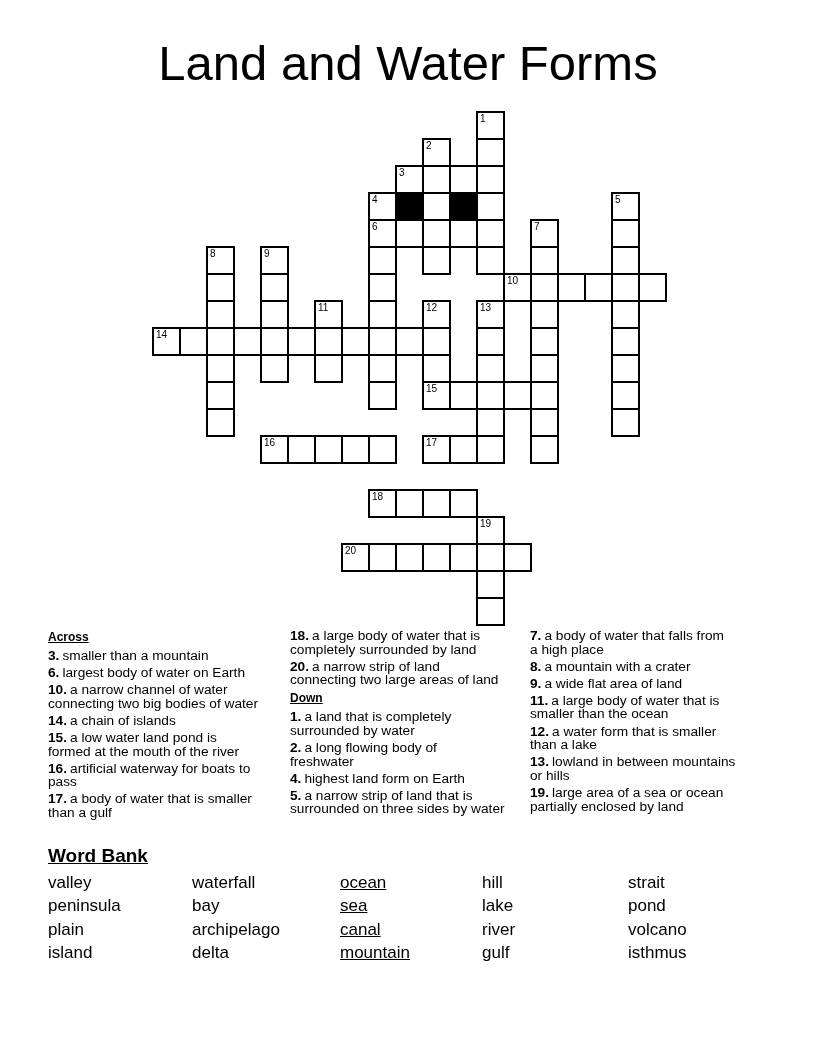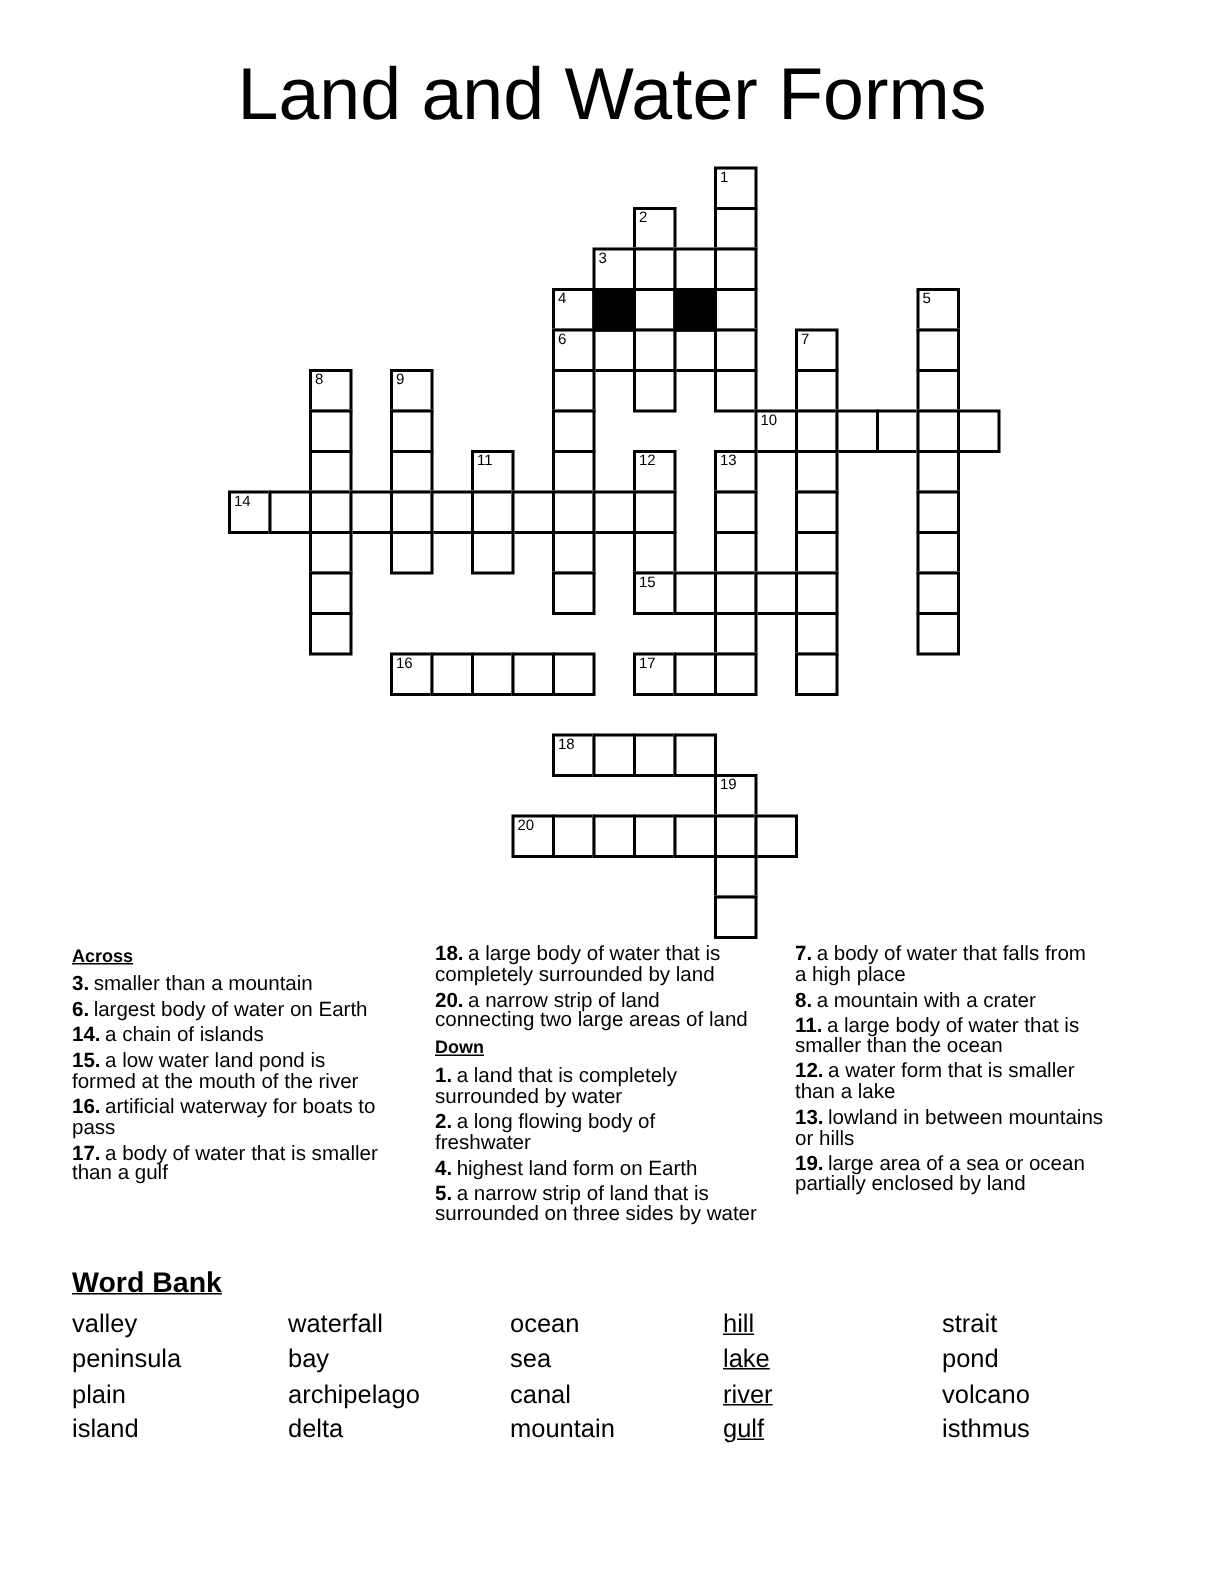--- a/index.html
+++ b/index.html
@@ -201,20 +201,22 @@
     <div class="cell" style="left: 324px; top: 459px;"></div>
     <div class="cell" style="left: 324px; top: 486px;"></div>
     <div class="cell black" style="left: 243px; top: 81px;"></div>
     <div class="cell black" style="left: 297px; top: 81px;"></div>
   </div>
 
 <div class="clue-col" id="clue-col-1">
     <div class="clue-heading">Across</div>
     <div class="clue"><span class="clue-num">3.</span><span class="clue-text">smaller than a mountain</span></div>
     <div class="clue"><span class="clue-num">6.</span><span class="clue-text">largest body of water on Earth</span></div>
+    <div class="clue"><span class="clue-num">10.</span><span class="clue-text">a narrow channel of water
+connecting two big bodies of water</span></div>
     <div class="clue"><span class="clue-num">14.</span><span class="clue-text">a chain of islands</span></div>
     <div class="clue"><span class="clue-num">15.</span><span class="clue-text">a low water land pond is
 formed at the mouth of the river</span></div>
     <div class="clue"><span class="clue-num">16.</span><span class="clue-text">artificial waterway for boats to
 pass</span></div>
     <div class="clue"><span class="clue-num">17.</span><span class="clue-text">a body of water that is smaller
 than a gulf</span></div>
   </div>
 <div class="clue-col" id="clue-col-2">
     <div class="clue"><span class="clue-num">18.</span><span class="clue-text">a large body of water that is
@@ -227,20 +229,21 @@
     <div class="clue"><span class="clue-num">2.</span><span class="clue-text">a long flowing body of
 freshwater</span></div>
     <div class="clue"><span class="clue-num">4.</span><span class="clue-text">highest land form on Earth</span></div>
     <div class="clue"><span class="clue-num">5.</span><span class="clue-text">a narrow strip of land that is
 surrounded on three sides by water</span></div>
   </div>
 <div class="clue-col" id="clue-col-3">
     <div class="clue"><span class="clue-num">7.</span><span class="clue-text">a body of water that falls from
 a high place</span></div>
     <div class="clue"><span class="clue-num">8.</span><span class="clue-text">a mountain with a crater</span></div>
+    <div class="clue"><span class="clue-num">9.</span><span class="clue-text">a wide flat area of land</span></div>
     <div class="clue"><span class="clue-num">11.</span><span class="clue-text">a large body of water that is
 smaller than the ocean</span></div>
     <div class="clue"><span class="clue-num">12.</span><span class="clue-text">a water form that is smaller
 than a lake</span></div>
     <div class="clue"><span class="clue-num">13.</span><span class="clue-text">lowland in between mountains
 or hills</span></div>
     <div class="clue"><span class="clue-num">19.</span><span class="clue-text">large area of a sea or ocean
 partially enclosed by land</span></div>
   </div>
 
@@ -252,27 +255,27 @@
         <div class="wb-word">bay</div>
         <div class="wb-word">archipelago</div>
         <div class="wb-word">delta</div>
       </div>
       <div class="wb-col" style="left: 0px;">
         <div class="wb-word">valley</div>
         <div class="wb-word">peninsula</div>
         <div class="wb-word">plain</div>
         <div class="wb-word">island</div>
       </div>
-      <div class="wb-col" style="left: 292px;">
+      <div class="wb-col" style="left: 292px; text-decoration: underline;">
         <div class="wb-word">ocean</div>
         <div class="wb-word">sea</div>
         <div class="wb-word">canal</div>
         <div class="wb-word">mountain</div>
       </div>
-      <div class="wb-col" style="left: 434px; text-decoration: underline;">
+      <div class="wb-col" style="left: 434px;">
         <div class="wb-word">hill</div>
         <div class="wb-word">lake</div>
         <div class="wb-word">river</div>
         <div class="wb-word">gulf</div>
       </div>
       <div class="wb-col" style="left: 580px;">
         <div class="wb-word">strait</div>
         <div class="wb-word">pond</div>
         <div class="wb-word">volcano</div>
         <div class="wb-word">isthmus</div>

